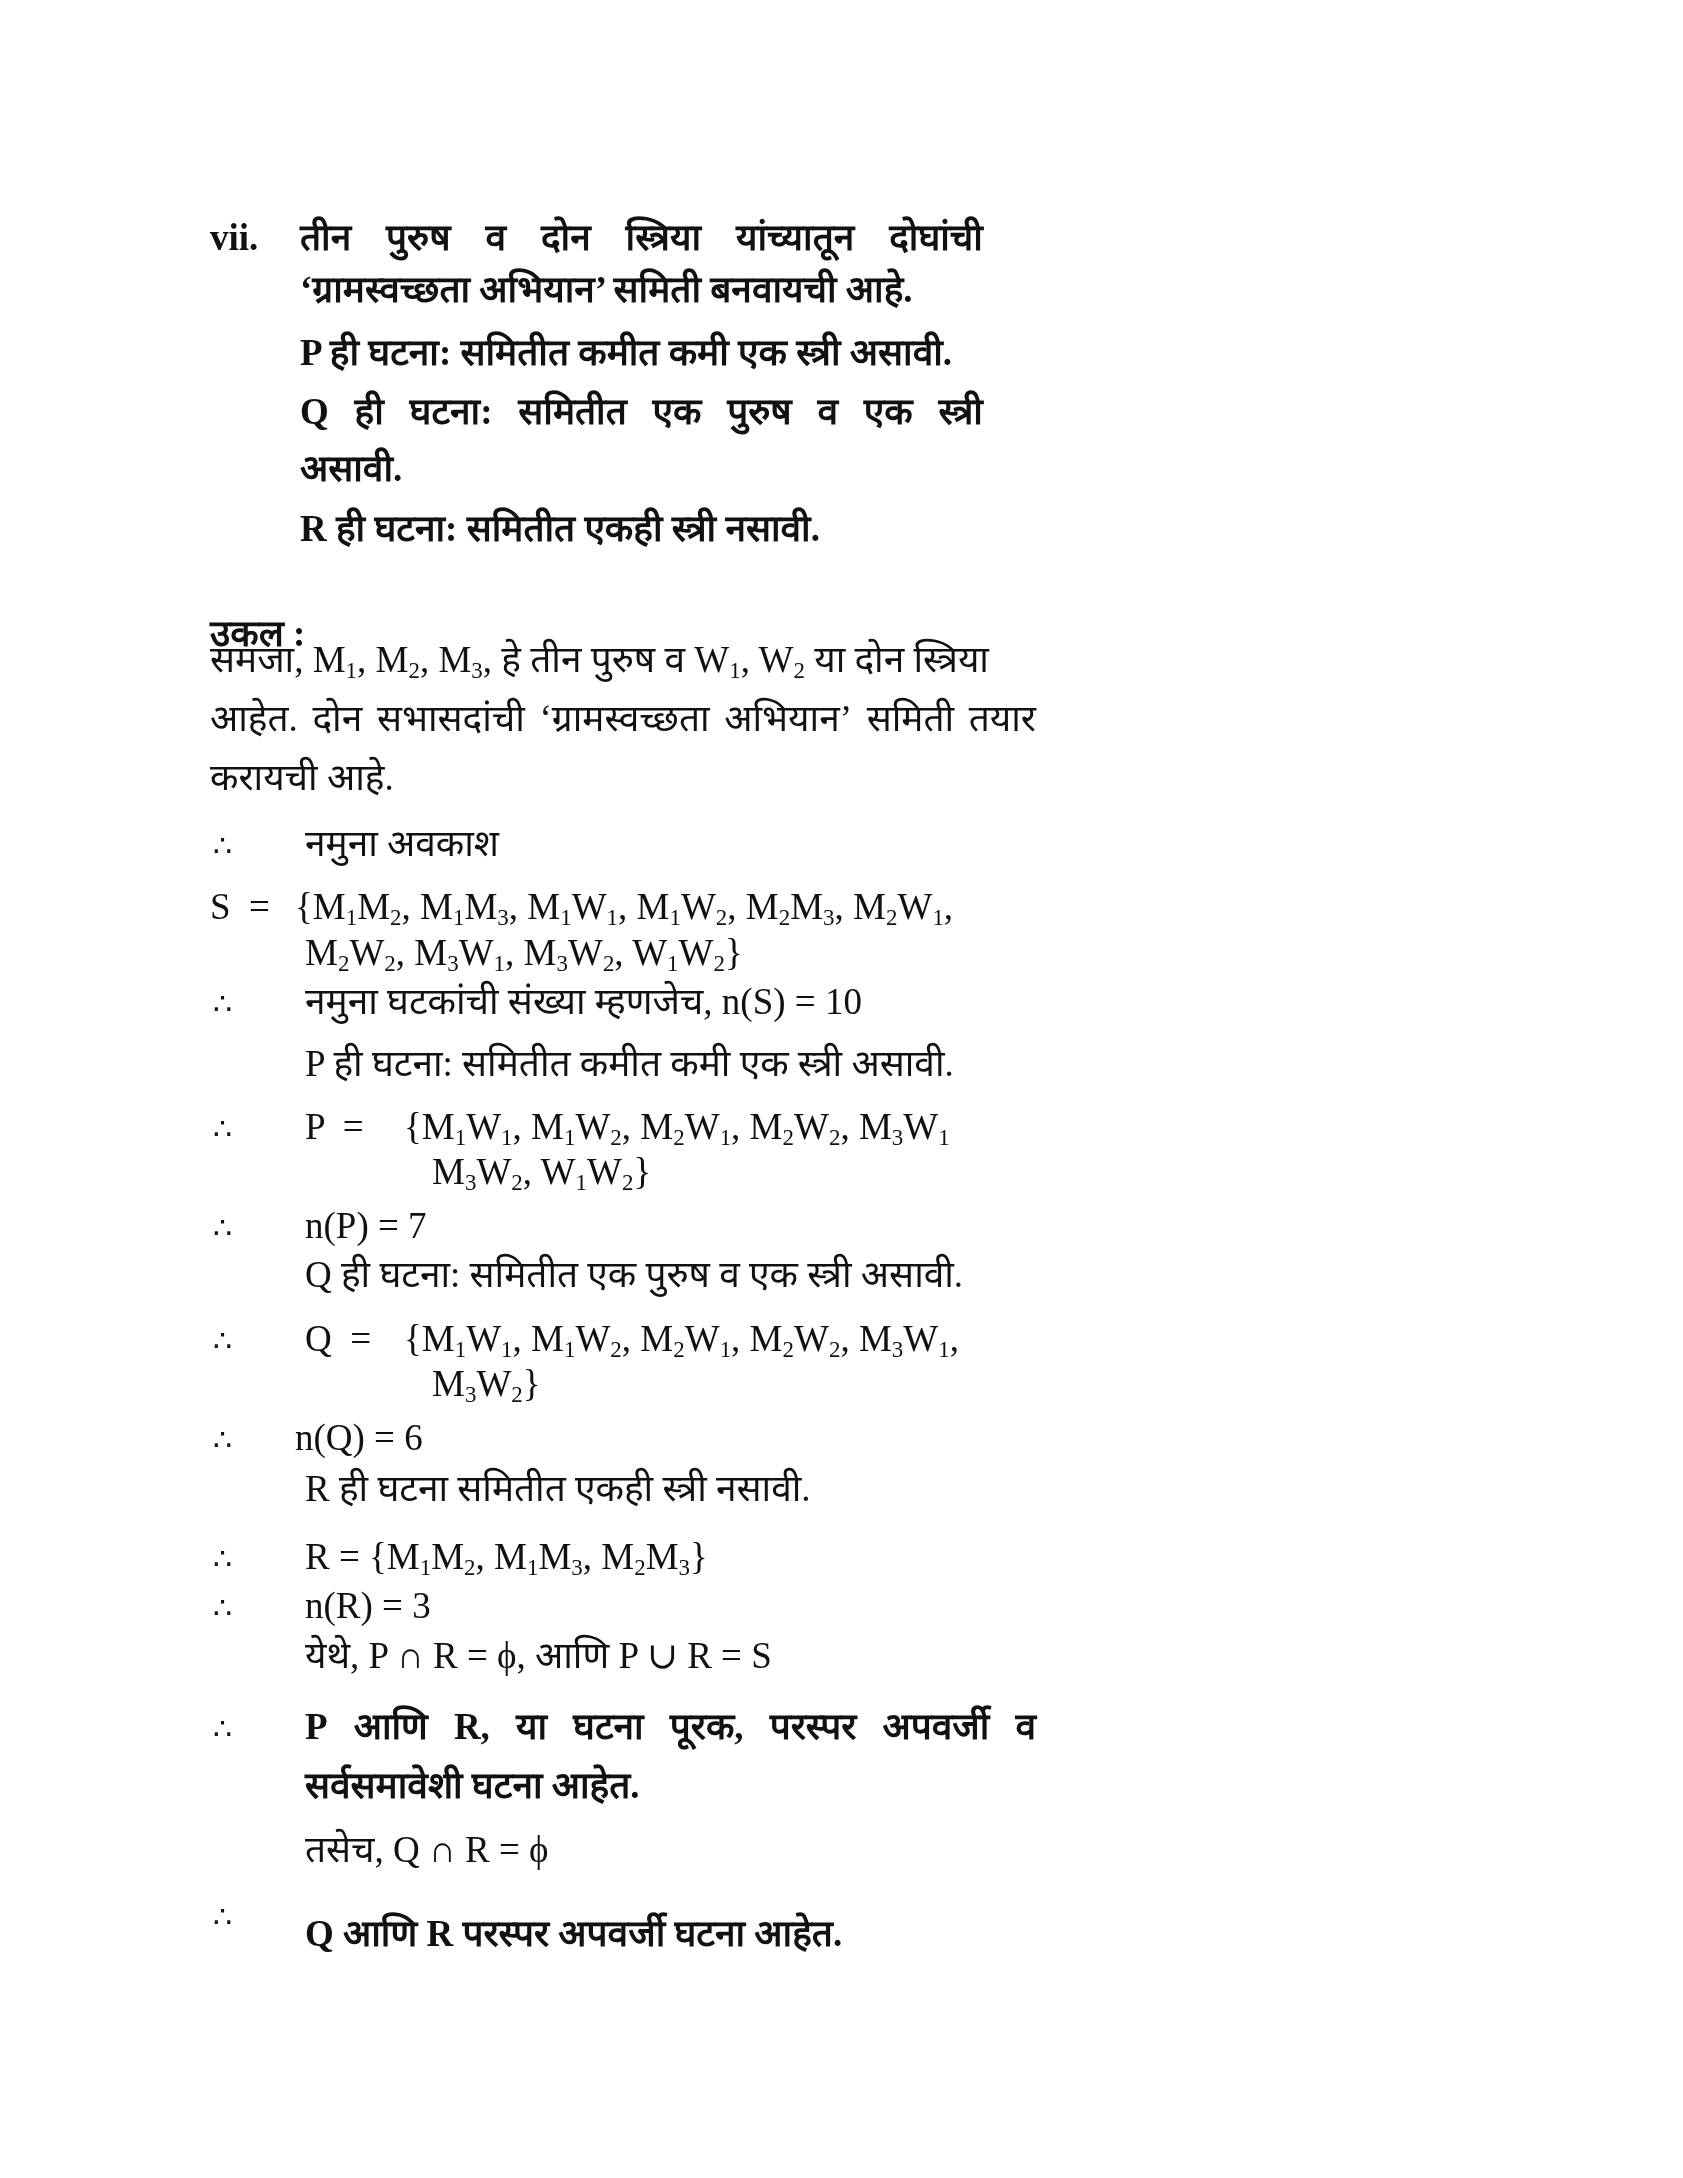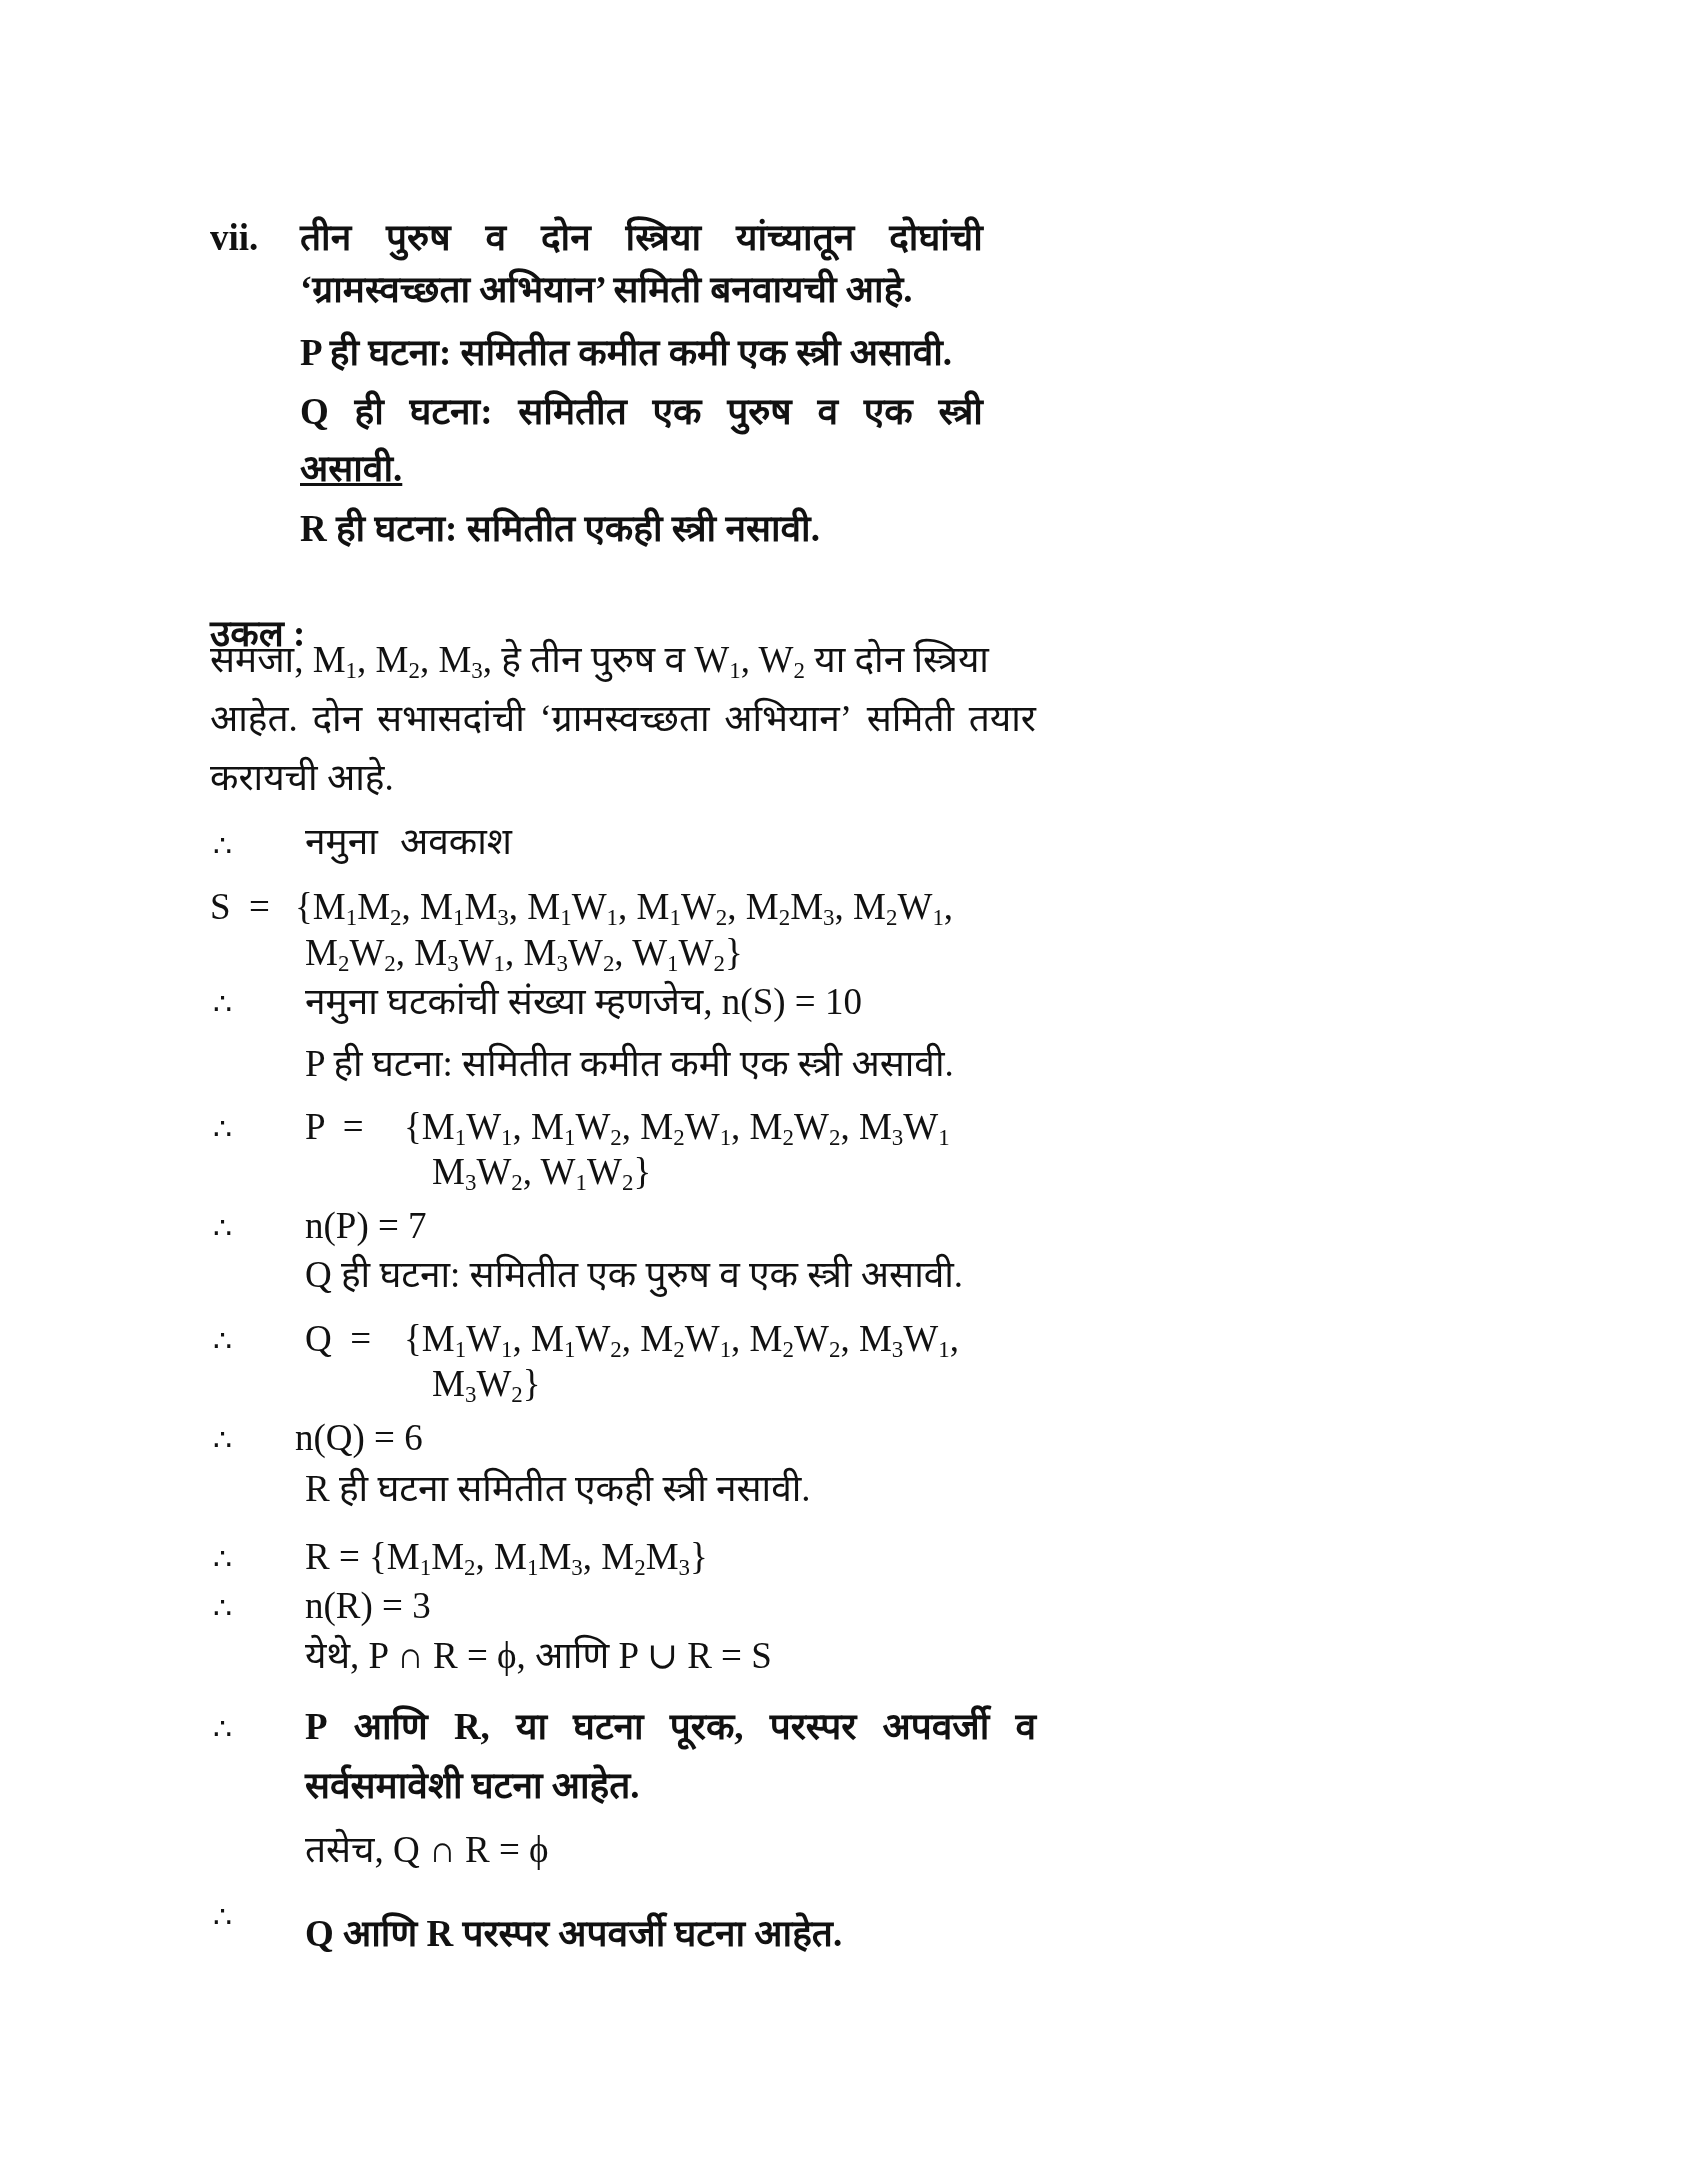--- a/index.html
+++ b/index.html
@@ -31,21 +31,21 @@
     <span>Q</span>
     <span>ही</span>
     <span>घटना:</span>
     <span>समितीत</span>
     <span>एक</span>
     <span>पुरुष</span>
     <span>व</span>
     <span>एक</span>
     <span>स्त्री</span>
   </div>
-<div class="line bold" style="top:447px; left:300px;text-decoration:underline;">असावी.</div>
+<div class="line bold" style="top:447px; left:300px;">असावी.</div>
 <div class="line bold" style="top:507px; left:300px;">R ही घटना: समितीत एकही स्त्री नसावी.</div>
 
 <div class="line bold" style="top:612px; left:210px;">उकल :</div>
 
 <div class="line" style="top:638px; left:210px;">
   <span>समजा,</span>
   M<sub>1</sub>, M<sub>2</sub>, M<sub>3</sub>,
   <span>हे तीन पुरुष व</span>
   W<sub>1</sub>, W<sub>2</sub>
   <span>या दोन स्त्रिया</span>
@@ -55,21 +55,21 @@
     <span>दोन</span>
     <span>सभासदांची</span>
     <span>‘ग्रामस्वच्छता</span>
     <span>अभियान’</span>
     <span>समिती</span>
     <span>तयार</span>
   </div>
 <div class="line" style="top:756px; left:210px;">करायची आहे.</div>
 
 <div class="therefore" style="top:824px;">∴</div>
-<div class="line" style="top:822px; left:305px;font-family:Liberation Mono, monospace;">नमुना अवकाश</div>
+<div class="line" style="top:822px; left:305px;">नमुना अवकाश</div>
 
 <div class="line" style="top:885px; left:210px; white-space:pre;">S  =</div>
 <div class="line" style="top:885px; left:295px;text-align:right;" id="s-l1">{M<sub>1</sub>M<sub>2</sub>,  M<sub>1</sub>M<sub>3</sub>,  M<sub>1</sub>W<sub>1</sub>,  M<sub>1</sub>W<sub>2</sub>,  M<sub>2</sub>M<sub>3</sub>,  M<sub>2</sub>W<sub>1</sub>,</div>
 <div class="line" style="top:931px; left:305px;" id="s-l2">M<sub>2</sub>W<sub>2</sub>, M<sub>3</sub>W<sub>1</sub>, M<sub>3</sub>W<sub>2</sub>, W<sub>1</sub>W<sub>2</sub>}</div>
 
 <div class="therefore" style="top:982px;">∴</div>
 <div class="line" style="top:980px; left:305px;">नमुना घटकांची संख्या म्हणजेच, n(S) = 10</div>
 
 <div class="line" style="top:1042px; left:305px;">P ही घटना: समितीत कमीत कमी एक स्त्री असावी.</div>
 

